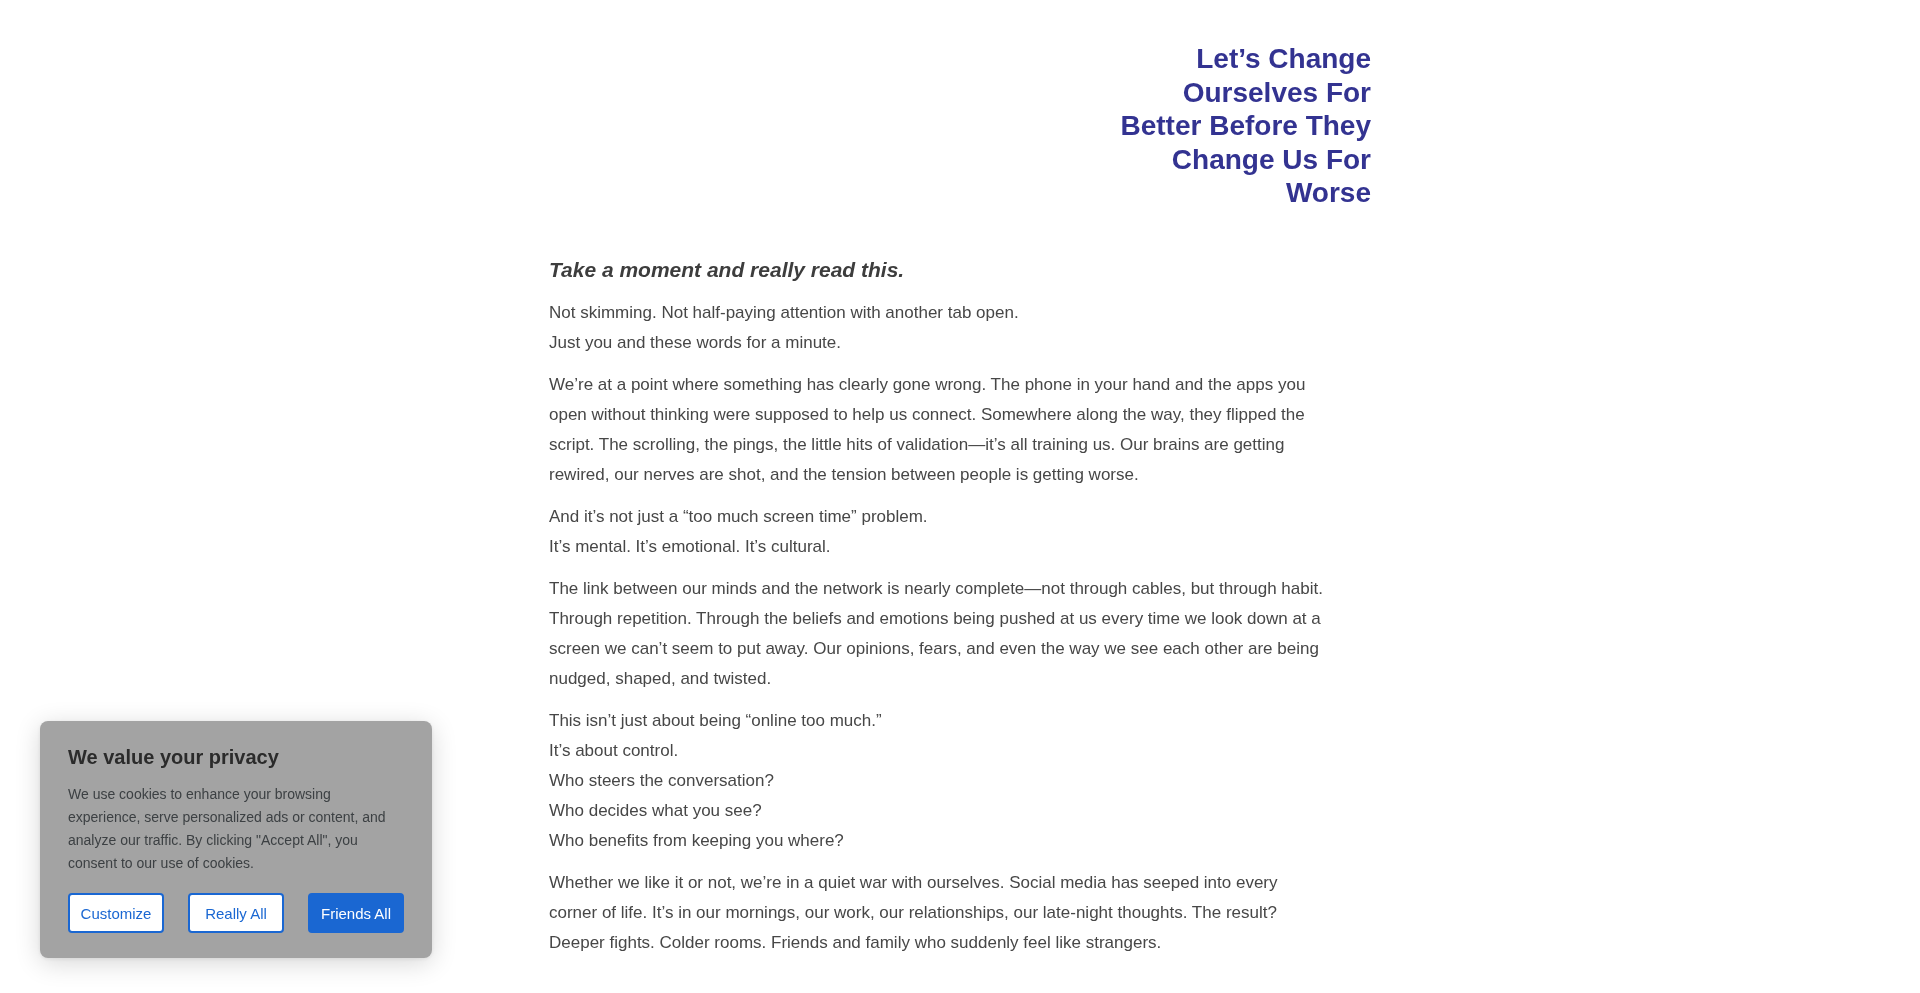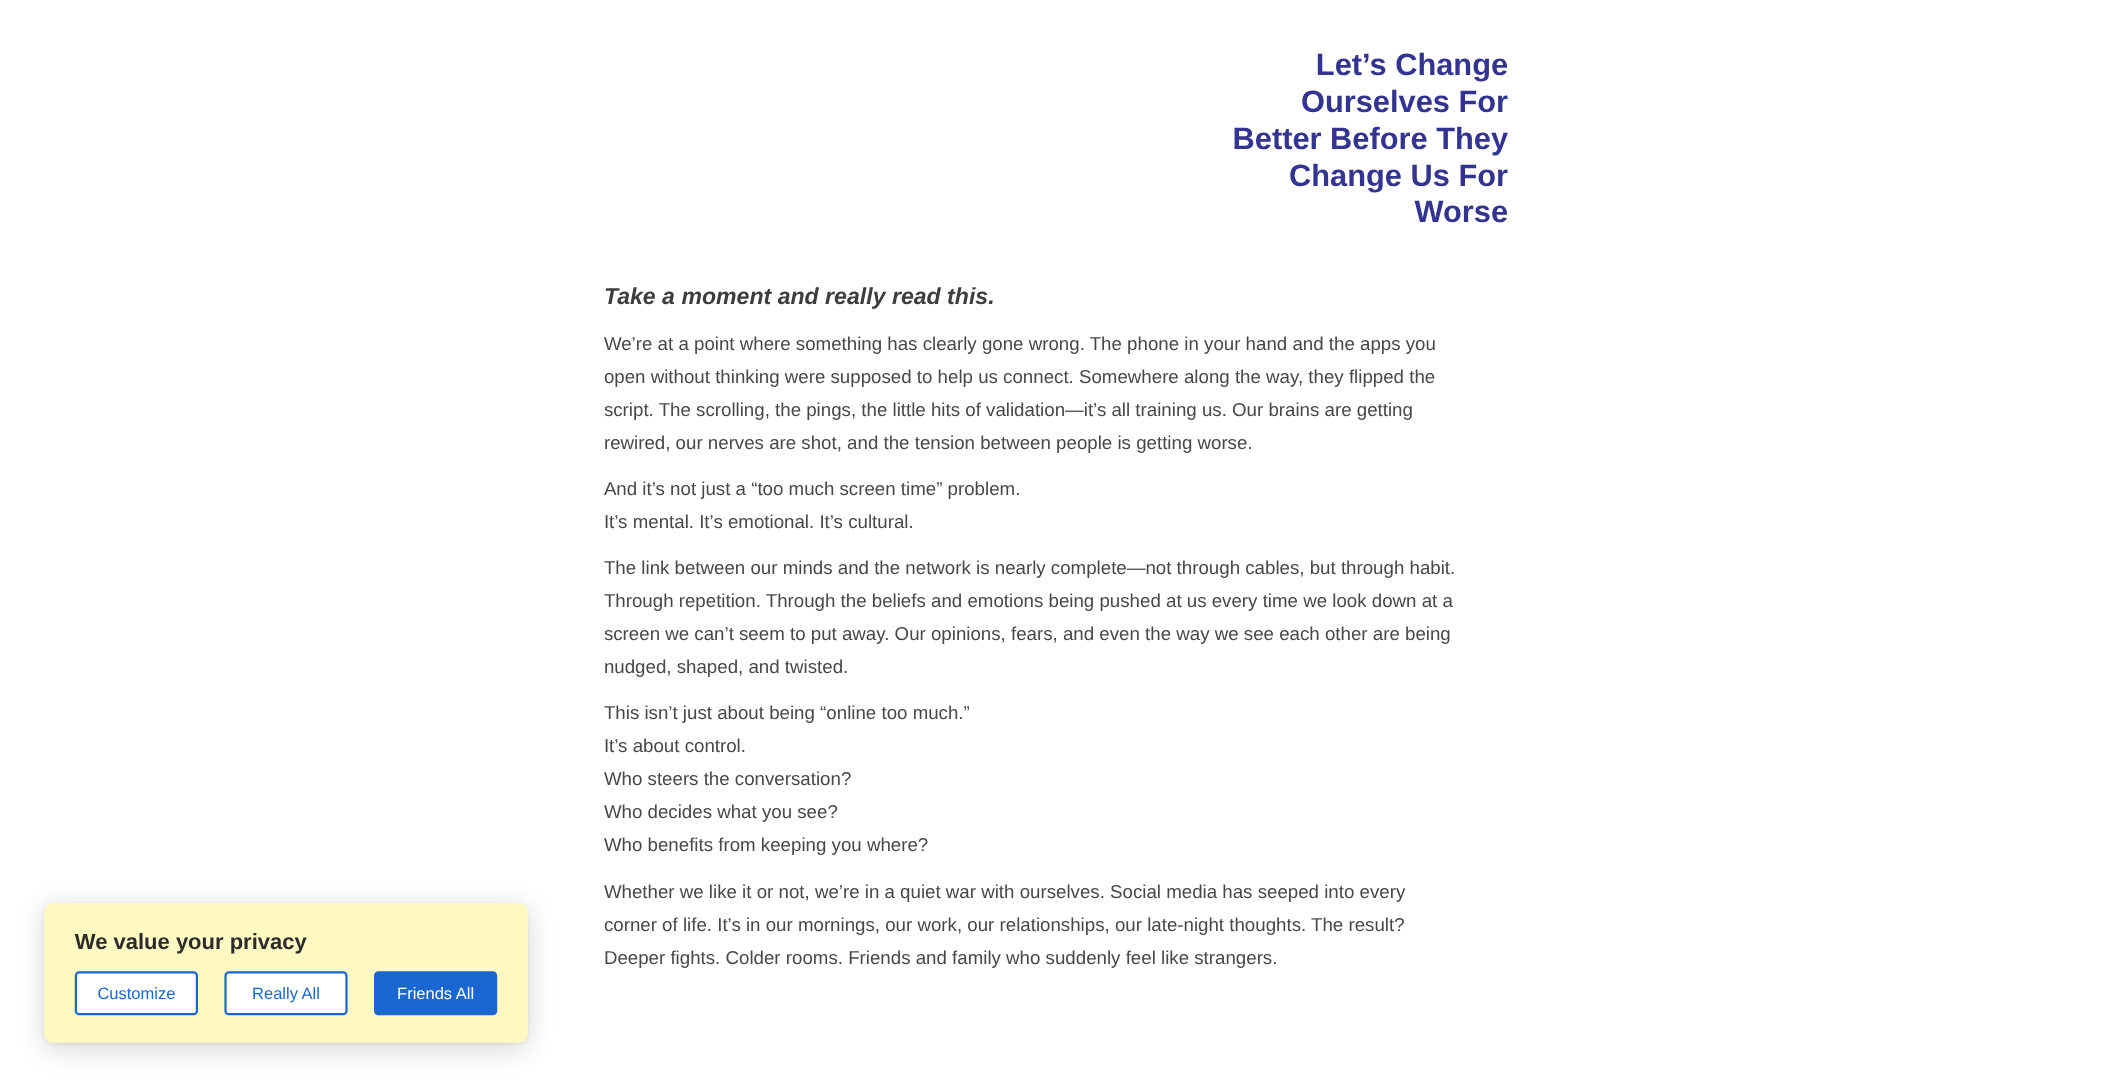--- a/index.html
+++ b/index.html
@@ -42,22 +42,22 @@
     font-size: 17px; line-height: 30px; color: #474747;
     margin: 0 0 12px 0; white-space: pre-line;
   }
   .section-heading {
     font-size: 25px; font-weight: 400; color: #3d3d3d;
     margin: 14px 0 14px 0; line-height: 1.3;
   }
 
   
   .cookie-card {
-    position: fixed; left: 40px; bottom: 45px; width: 440px;
-    background: #fef9c3; border-radius: 8px;
+    position: fixed; left: 40px; bottom: 35px; width: 392px;
+    background: #a3a3a3; border-radius: 8px;
     box-shadow: 0 5px 26px rgba(0,0,0,0.16), 0 1px 4px rgba(0,0,0,0.08);
     padding: 25px 28px;
   }
   .cookie-title {
     font-size: 20px; font-weight: 700; color: #2b2b2b;
     margin: 0 0 14px 0;
   }
   .cookie-message {
     font-size: 14px; line-height: 23px; color: #3c4043;
     margin: 0 0 18px 0;
@@ -76,20 +76,22 @@
 
 <div class="container">
 
   <div class="header">
     <h1 class="site-title">Let’s Change Ourselves For Better Before They Change Us For Worse</h1>
   </div>
 
   <div class="article">
     <h3 class="intro-heading">Take a moment and really read this.</h3>
 
+    <p>Not skimming. Not half-paying attention with another tab open.
+Just you and these words for a minute.</p>
     <p>We’re at a point where something has clearly gone wrong. The phone in your hand and the apps you
 open without thinking were supposed to help us connect. Somewhere along the way, they flipped the
 script. The scrolling, the pings, the little hits of validation—it’s all training us. Our brains are getting
 rewired, our nerves are shot, and the tension between people is getting worse.</p>
     <p>And it’s not just a “too much screen time” problem.
 It’s mental. It’s emotional. It’s cultural.</p>
     <p>The link between our minds and the network is nearly complete—not through cables, but through habit.
 Through repetition. Through the beliefs and emotions being pushed at us every time we look down at a
 screen we can’t seem to put away. Our opinions, fears, and even the way we see each other are being
 nudged, shaped, and twisted.</p>
@@ -103,18 +105,19 @@
     <p>Whether we like it or not, we’re in a quiet war with ourselves. Social media has seeped into every
 corner of life. It’s in our mornings, our work, our relationships, our late-night thoughts. The result?
 Deeper fights. Colder rooms. Friends and family who suddenly feel like strangers.</p>
 
   </div>
 
 </div>
 
 <div class="cookie-card">
   <h4 class="cookie-title">We value your privacy</h4>
+  <p class="cookie-message">We use cookies to enhance your browsing experience, serve personalized ads or content, and analyze our traffic. By clicking "Accept All", you consent to our use of cookies.</p>
   <div class="cookie-buttons">
     <button class="cookie-btn">Customize</button>
     <button class="cookie-btn">Really All</button>
     <button class="cookie-btn solid">Friends All</button>
   </div>
 </div>
 
 </body></html>

